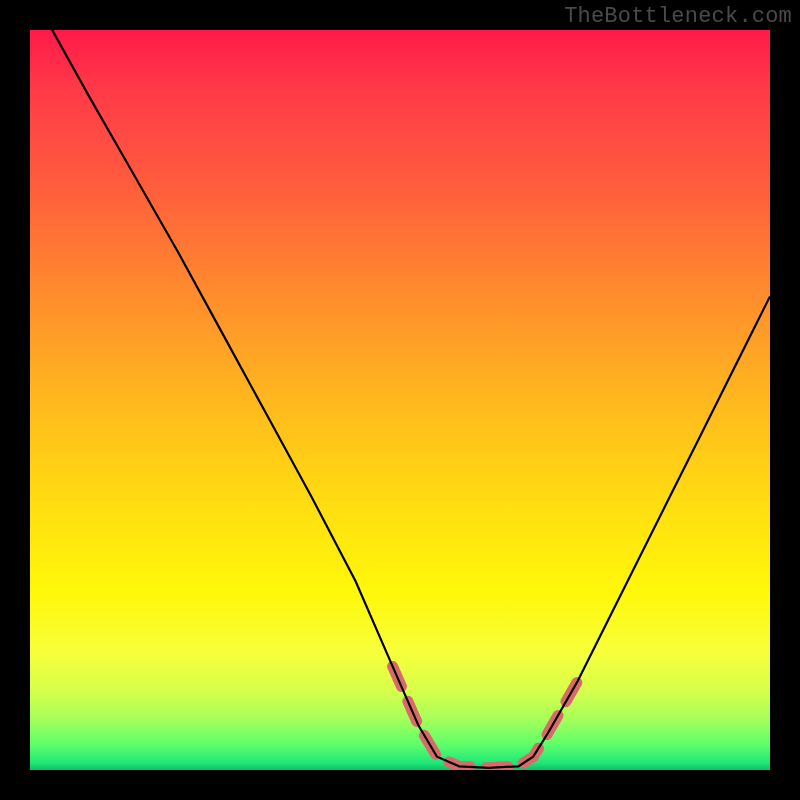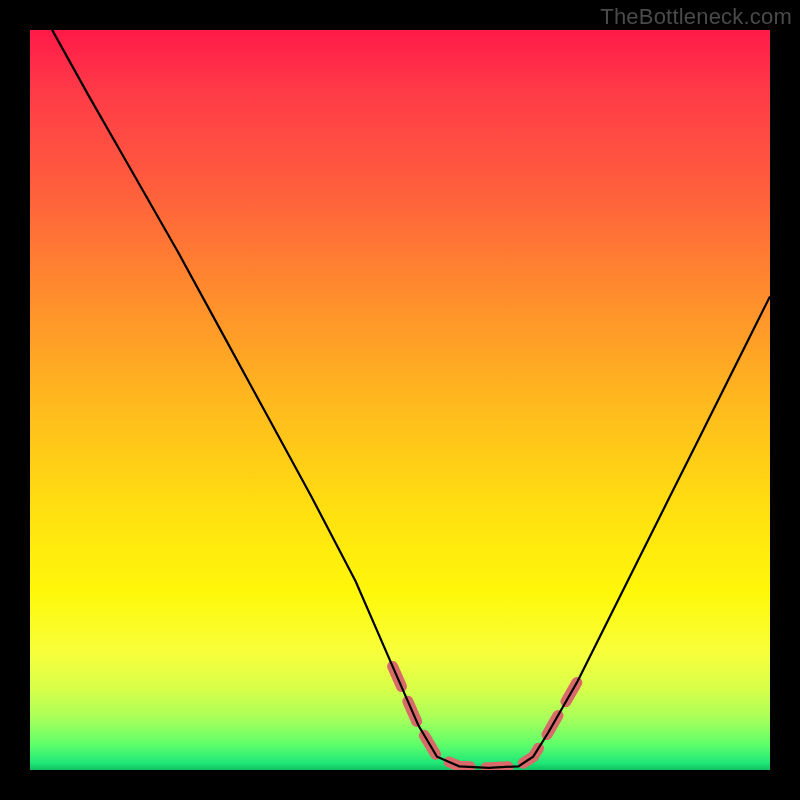--- a/index.html
+++ b/index.html
@@ -44,21 +44,21 @@
     position: absolute;
     left: 0;
     top: 0;
     width: 740px;
     height: 740px;
   }
   .watermark {
     position: absolute;
     top: 4px;
     right: 8px;
-    font-family: Liberation Sans, sans-serif;
+    font-family: Liberation Mono, monospace;
     font-size: 22px;
     color: #4a4a4a;
     letter-spacing: 0.2px;
     user-select: none;
   }
   .curve {
     fill: none;
     stroke: #000;
     stroke-width: 2.2;
   }

